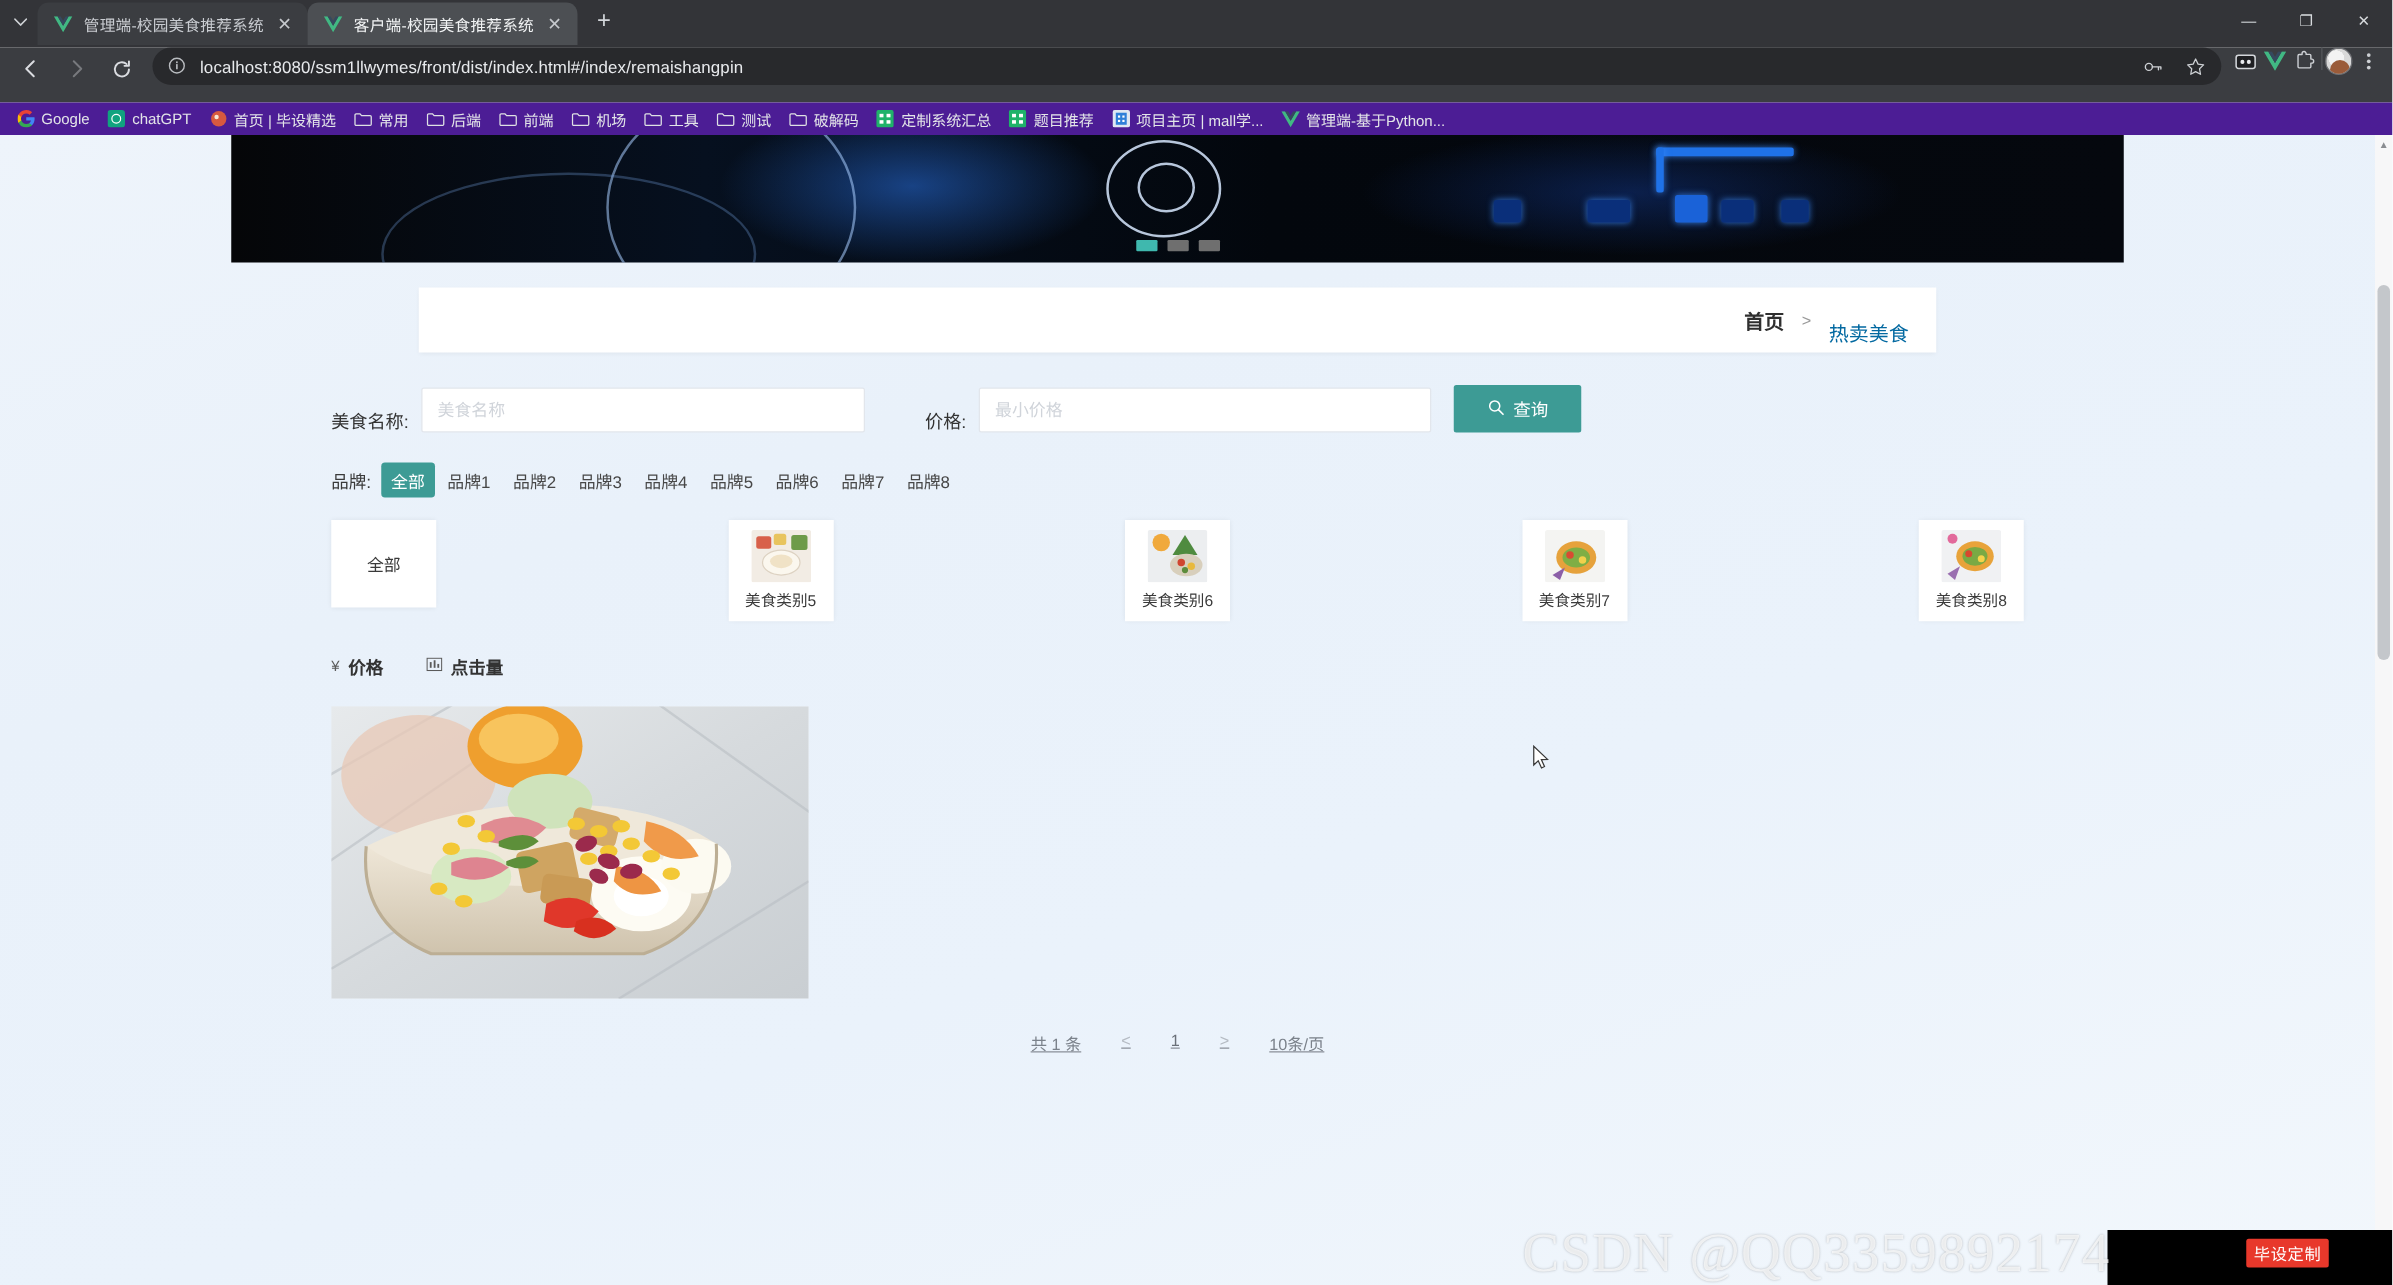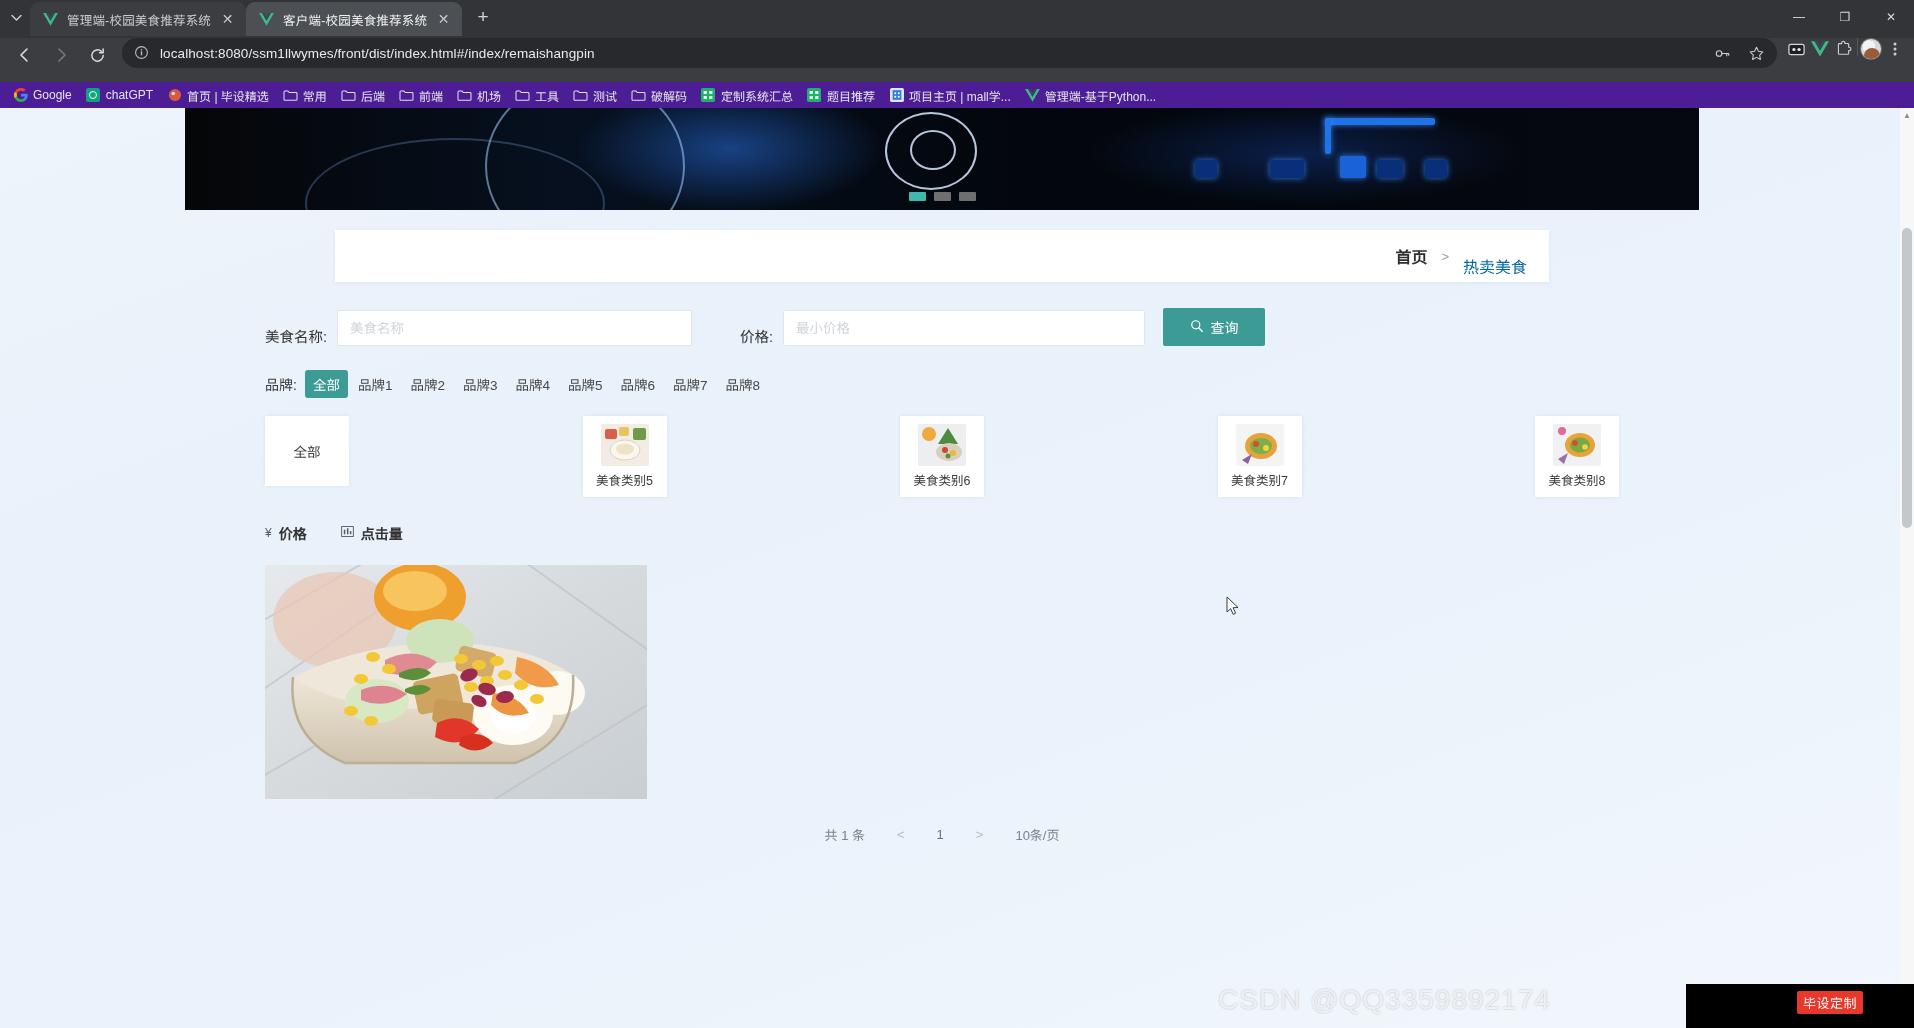--- a/index.html
+++ b/index.html
@@ -156,38 +156,38 @@
   .sort-ico { font-size: 12px; color:#5a5a5a; font-weight:400; }
 
   .goodsgrid { width: 1354px; margin: 22px auto 0 auto; display:flex; flex-wrap:wrap; gap: 20px; }
   .goodscard { width: 382px; cursor:pointer; }
   .goods-img {
     width: 382px; height: 234px; overflow:hidden; background:#e9eef3;
     position:relative;
   }
 
   .pager {
-    width: 1354px; margin: 26px auto 0 auto; display:flex; align-items:center;
-    justify-content:center; gap: 30px; font-size: 13px; color:#8a9099;
+    width: 1354px; margin: 26px auto 0 auto; display:flex; 
+    justify-content:center; gap: 30px; font-size: 13px; color:#8a9099;text-decoration:underline;
   }
   .pg-total { color:#7b828b; }
   .pg-arrow { color:#b5bbc3; padding: 0 2px; cursor:pointer; }
   .pg-num { color:#6a7078; cursor:pointer; }
   .pg-size { color:#7b828b; cursor:pointer; }
 
   
   .vscroll { position:absolute; right:0; top:0; width:14px; bottom:0; background:#f7f7f8; }
   .vscroll .up, .vscroll .down { height:14px; display:flex; align-items:center; justify-content:center; color:#8a8d91; font-size:8px; }
   .vthumb { position:absolute; left:2px; width:10px; border-radius:5px; background:#c4c7cb; }
 
   .cursor { position:absolute; width:0; height:0; pointer-events:none; }
 
   .watermark {
-    position:absolute; left: 1218px; bottom: 12px; font-size: 28px; color: rgba(255,255,255,.72);
-    letter-spacing: 1px; font-family: Liberation Sans, sans-serif; white-space:nowrap;
+    position:absolute; left: 1218px; bottom: 0; font-size: 44px; color: rgba(255,255,255,.72);
+    letter-spacing: 1px; font-family: Liberation Serif, serif; white-space:nowrap;
     text-shadow: 0 0 2px rgba(0,0,0,.25);
   }
   .blackbar { position:absolute; left:1686px; bottom:0; width:228px; height:44px; background:#000; }
   .redbadge {
     position:absolute; left:1797px; bottom:14px; background:#e8382b; color:#fff;
     font-size:13px; padding: 2px 6px; border-radius:2px; letter-spacing:.5px;
   }
   .wm-layer { position:absolute; inset:0; pointer-events:none; }
 </style>
 </head>

